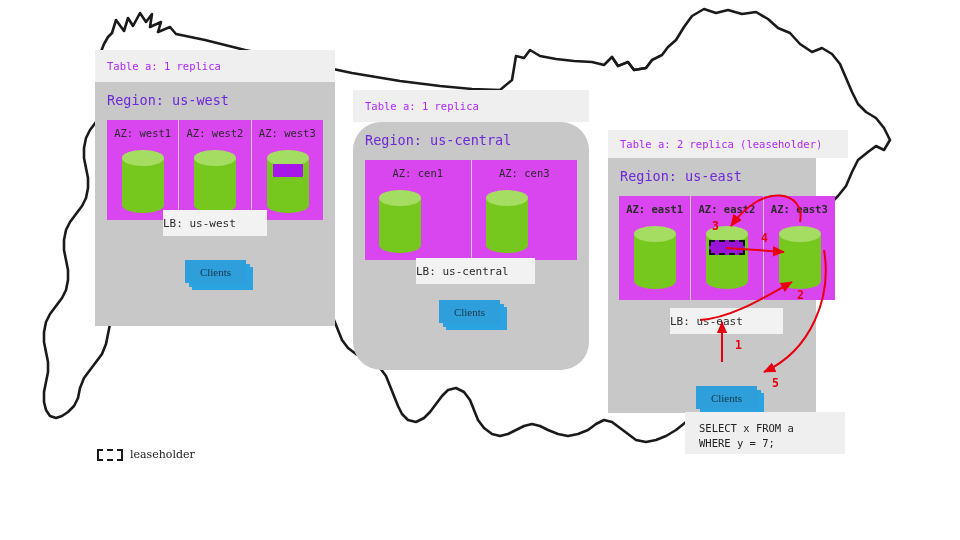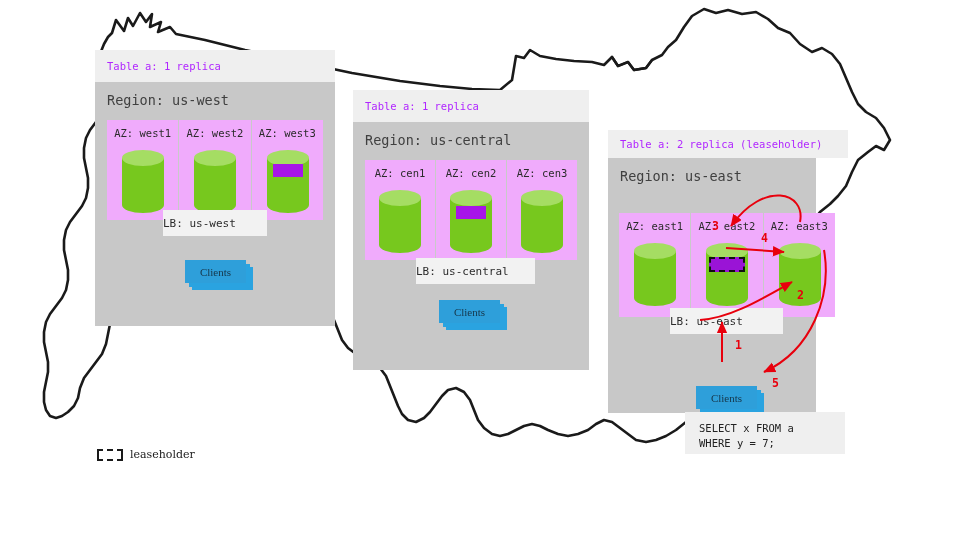--- a/index.html
+++ b/index.html
@@ -17,24 +17,24 @@
   .panel-head{
     background:#efefef;box-sizing:border-box;
     display:flex;align-items:center;padding-left:12px;
   }
   .panel-head span{
     color:#b026ff;font-size:10.5px;letter-spacing:0px;white-space:nowrap;
     font-family:"DejaVu Sans Mono","Liberation Mono",monospace;
   }
   .panel-body{background:#c8c8c8;box-sizing:border-box;position:relative;}
   .region-title{
-    position:absolute;left:12px;top:10px;color:#404040;font-size:13.5px;
+    position:absolute;left:12px;top:10px;color:#6d28d9;font-size:13.5px;
     white-space:nowrap;font-family:"DejaVu Sans Mono","Liberation Mono",monospace;
   }
-  .az-strip{position:absolute;background:#f0abfc;display:flex;box-sizing:border-box;}
+  .az-strip{position:absolute;background:#d946ef;display:flex;box-sizing:border-box;}
   .az{position:relative;flex:1 1 0;box-sizing:border-box;}
   .az + .az{border-left:1px solid #c9c9c9;}
   .az-label{
     position:absolute;left:0;right:0;top:7px;text-align:center;color:#2b2b2b;
     font-size:10.5px;white-space:nowrap;
     font-family:"DejaVu Sans Mono","Liberation Mono",monospace;
   }
 
   
   .cyl{position:absolute;}
@@ -195,39 +195,30 @@
           <span>Clients</span>
         </div>
       </div>
     </div>
   </div>
 
   <div class="panel" style="left:353px;top:90px;width:236px;height:280px;">
     <div class="panel-head" style="width:236px;height:32px;">
       <span>Table a: 1 replica</span>
     </div>
-    <div class="panel-body" style="width:236px;height:248px;">
+    <div class="panel-body" style="width:236px;height:248px;border-radius:28px;">
       <div class="region-title">Region: us-central</div>
 
       <div class="az-strip" style="left:12px;top:38px;width:212px;height:100px;">
         <div class="az">
           <div class="az-label">AZ: cen1</div>
           <div class="cyl" style="left:14px;top:30px;width:42px;height:63px;">
             <div class="bot"></div>
             <div class="body"></div>
             <div class="top"></div>
-          </div>
-        </div>
-        <div class="az">
-          <div class="az-label">AZ: cen2</div>
-          <div class="cyl" style="left:14px;top:30px;width:42px;height:63px;">
-            <div class="bot"></div>
-            <div class="body"></div>
-            <div class="top"></div>
-            <div class="replica" style="left:6px;top:16px;width:30px;height:13px;"></div>
           </div>
         </div>
         <div class="az">
           <div class="az-label">AZ: cen3</div>
           <div class="cyl" style="left:14px;top:30px;width:42px;height:63px;">
             <div class="bot"></div>
             <div class="body"></div>
             <div class="top"></div>
           </div>
         </div>
@@ -247,21 +238,21 @@
     </div>
   </div>
 
   <div class="panel" style="left:608px;top:130px;width:240px;height:283px;">
     <div class="panel-head" style="width:240px;height:28px;">
       <span>Table a: 2 replica (leaseholder)</span>
     </div>
     <div class="panel-body" style="width:208px;height:255px;">
       <div class="region-title">Region: us-east</div>
 
-      <div class="az-strip" style="left:11px;top:55px;width:216px;height:104px;">
+      <div class="az-strip" style="left:11px;top:38px;width:216px;height:104px;font-weight:bold;">
         <div class="az">
           <div class="az-label">AZ: east1</div>
           <div class="cyl" style="left:15px;top:30px;width:42px;height:63px;">
             <div class="bot"></div>
             <div class="body"></div>
             <div class="top"></div>
           </div>
         </div>
         <div class="az">
           <div class="az-label">AZ: east2</div>

